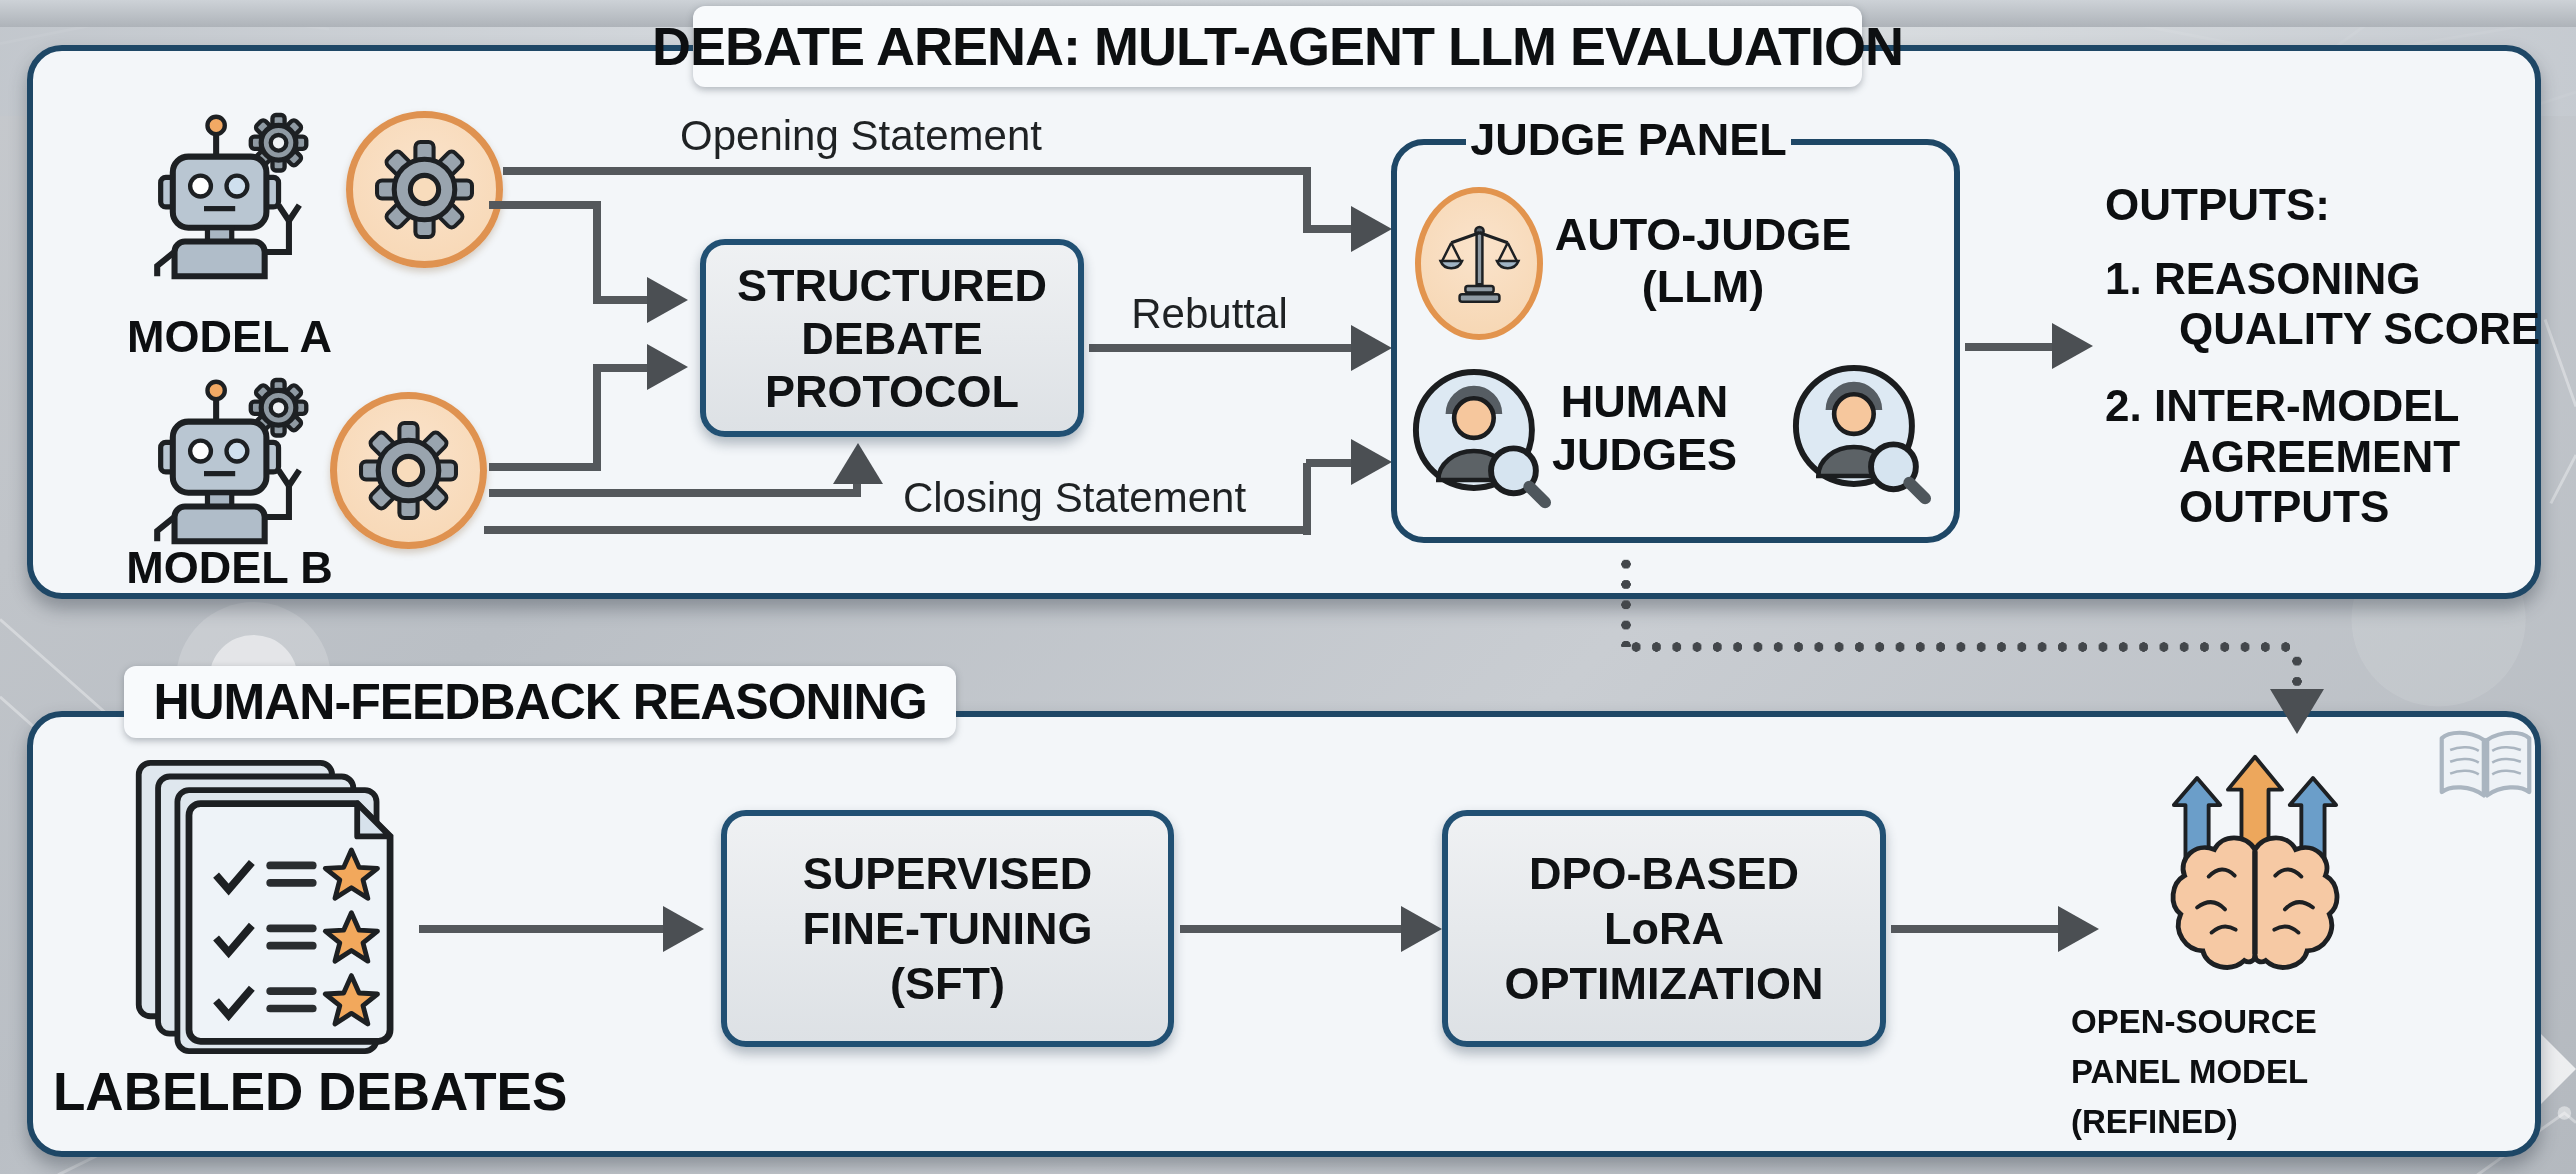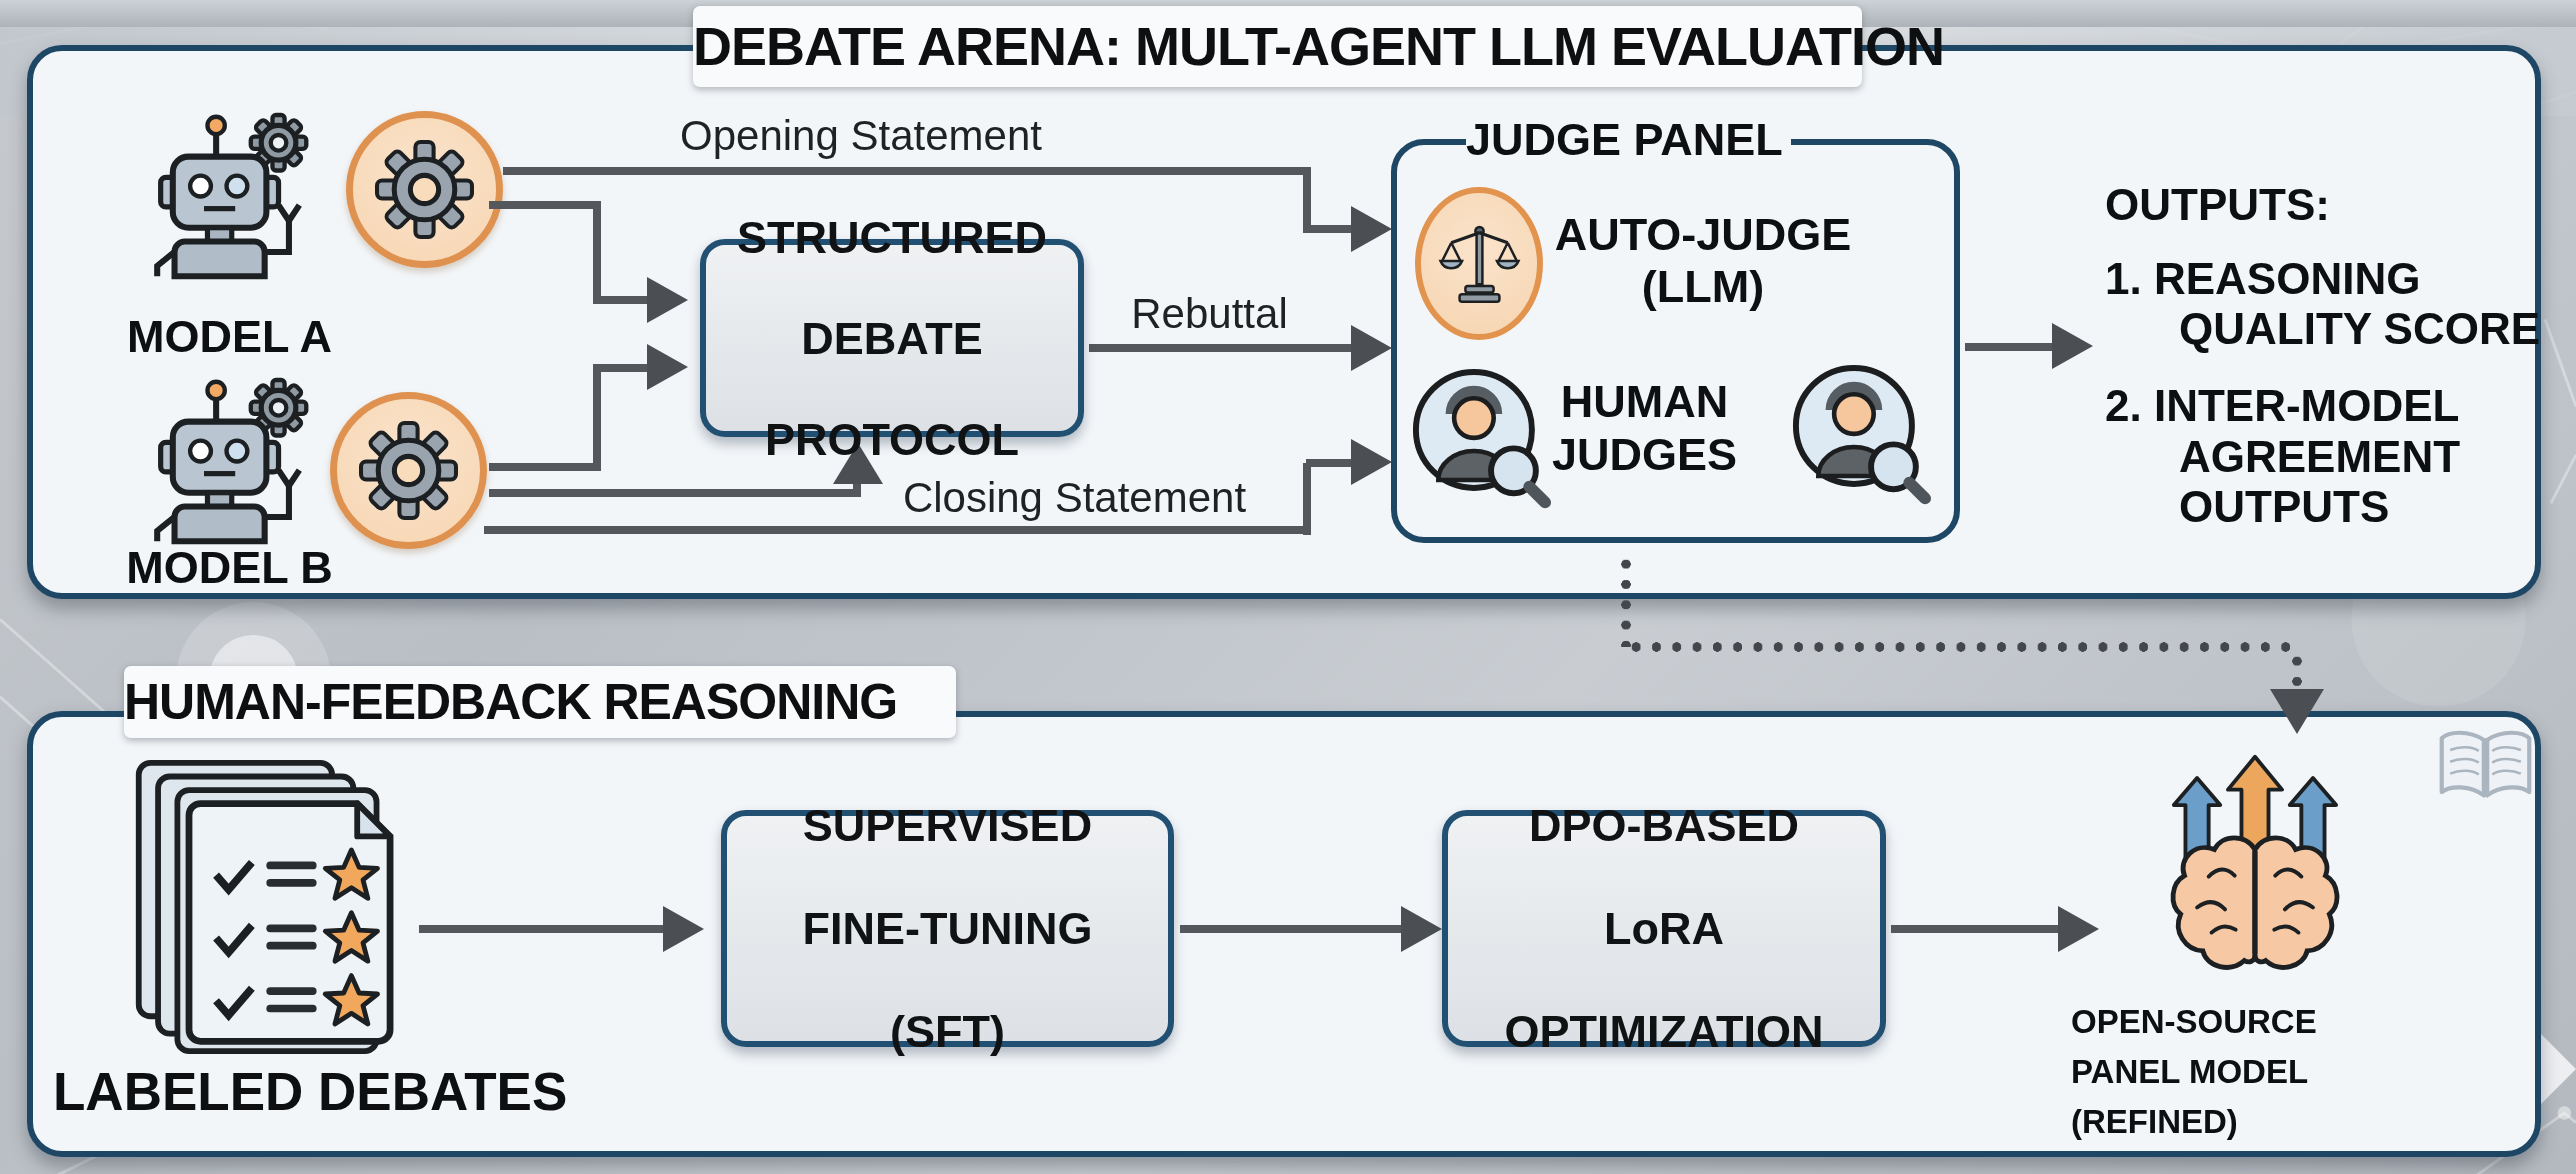--- a/index.html
+++ b/index.html
@@ -9,32 +9,32 @@
     background:linear-gradient(135deg,#c6c9cd 0%,#babfc5 30%,#c9cdd2 60%,#b4b9bf 100%);
     position:relative;color:#0d0f11;
   }
   #stage{position:absolute;left:0;top:0;width:2576px;height:1175px;}
   .abs{position:absolute;}
   .panel{
     position:absolute;background:#f3f6f9;border:6.8px solid #1e4766;border-radius:35px;
     box-shadow:0 9.7px 17.4px rgba(40,50,60,.35);
   }
   .tab{
-    position:absolute;background:#f8fafc;border-radius:7px;
+    position:absolute;background:#f8fafc;border-radius:12px;
     box-shadow:0 2.9px 7.7px rgba(60,70,80,.35);
-    display:flex;align-items:center;justify-content:flex-start;
+    display:flex;align-items:center;justify-content:center;
   }
   .h-title{font-size:54px;font-weight:700;letter-spacing:-1px;color:#0d0f11;white-space:nowrap;}
   .h-sec{font-size:50px;font-weight:700;letter-spacing:-1px;color:#0d0f11;white-space:nowrap;}
   .box{
     position:absolute;border:6.8px solid #215073;border-radius:25px;
     background:linear-gradient(180deg,#eff1f3 0%,#dde1e5 100%);
     box-shadow:0 6.8px 11.6px rgba(25,45,65,.30);
     display:flex;flex-direction:column;align-items:center;justify-content:center;
-    text-align:center;font-weight:700;color:#101214;gap:48px;
+    text-align:center;font-weight:700;color:#101214;
   }
   .box span{display:block;}
   .line{position:absolute;background:#54585c;}
   .ah{position:absolute;width:0;height:0;}
   .lbl{position:absolute;font-size:42px;font-weight:500;color:#1f2224;text-align:center;white-space:nowrap;}
   .btxt{position:absolute;font-weight:700;color:#0d0f11;white-space:nowrap;}
   .dots-h{position:absolute;height:9.7px;background-image:radial-gradient(circle,#43474b 4.4px,transparent 4.8px);background-size:20.3px 9.7px;background-repeat:repeat-x;}
   .dots-v{position:absolute;width:9.7px;background-image:radial-gradient(circle,#43474b 4.4px,transparent 4.8px);background-size:9.7px 20.3px;background-repeat:repeat-y;}
   .gearCircle{
     position:absolute;border-radius:50%;border:7.7px solid #df9250;

